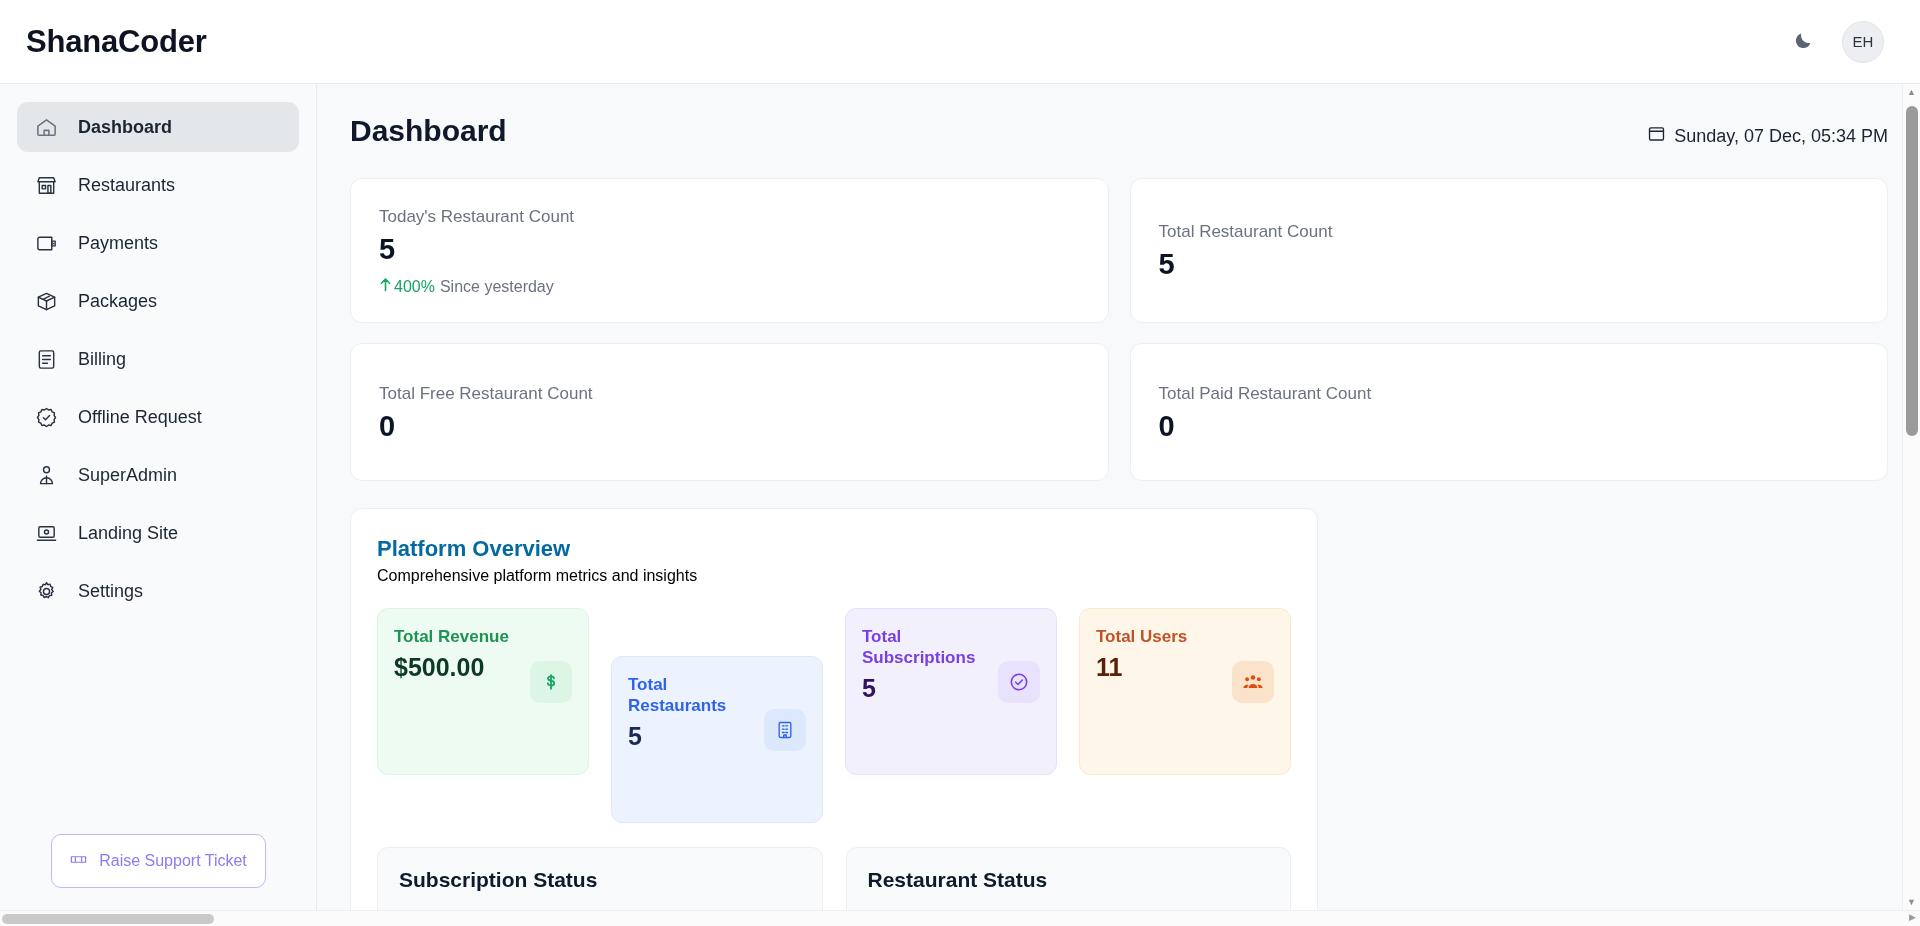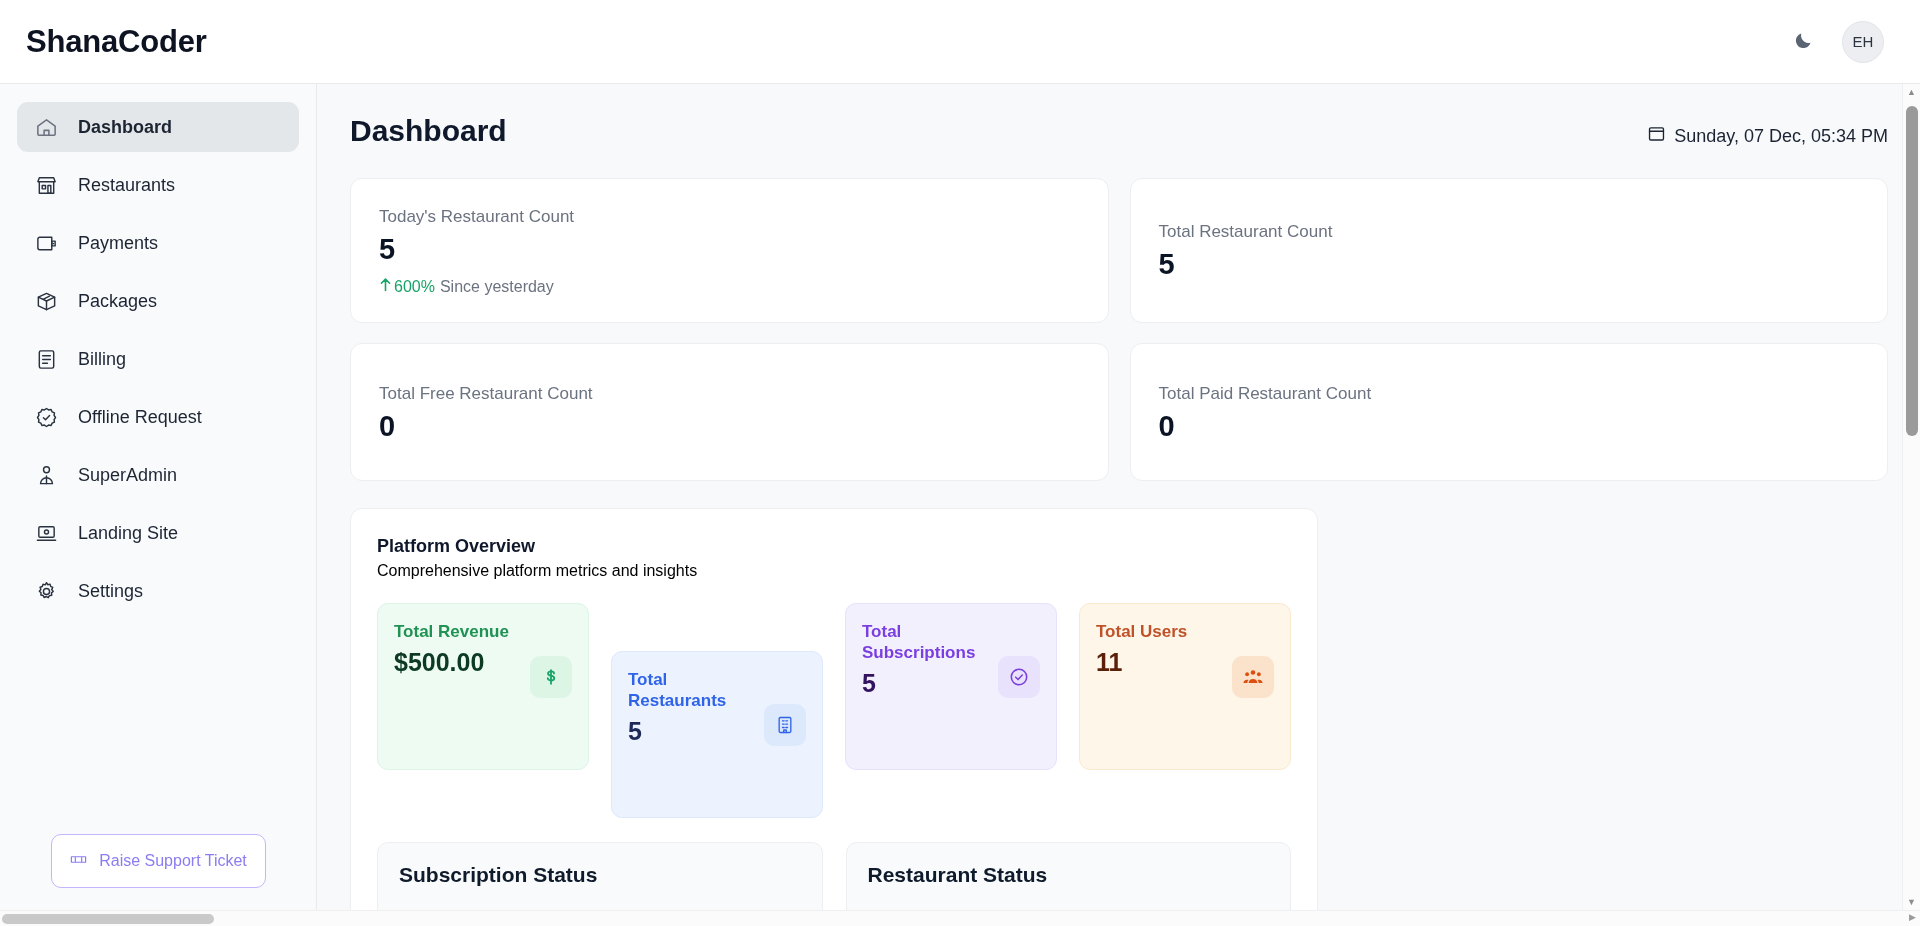--- a/index.html
+++ b/index.html
@@ -121,21 +121,21 @@
 
   
   .overview-card {
     margin-top: 27px;
     background: #ffffff;
     border: 1px solid #eceef1;
     border-radius: 12px;
     width: 968px;
     padding: 27px 26px 26px 26px;
   }
-  .ov-title { font-size: 18px; font-weight: bold; color: #0f172a; }
+  .ov-title { font-size: 22px; font-weight: bold; color: #0369a1; }
   .ov-sub { font-size: 16px; color: #000000; margin-top: 5px; }
 
   .metric-row {
     margin-top: 23px;
     display: grid;
     grid-template-columns: repeat(4, 1fr);
     gap: 22px;
   }
   .metric {
     border-radius: 11px;
@@ -371,21 +371,21 @@
         <div class="stat-card">
           <div class="stat-label">Today's Restaurant Count</div>
           <div class="stat-value">5</div>
           <div class="stat-sub">
             <span class="stat-delta">
               <span>
                 <svg width="13" height="15" viewBox="0 0 12 14" fill="none" stroke="currentColor" stroke-width="1.5" stroke-linecap="round" stroke-linejoin="round">
                   <path d="M6 12.5V2M6 2 2.2 5.8M6 2l3.8 3.8"></path>
                 </svg>
               </span>
-              <span>600%</span>
+              <span>400%</span>
             </span>
             <span>Since yesterday</span>
           </div>
         </div>
 
         <div class="stat-card">
           <div class="stat-label">Total Restaurant Count</div>
           <div class="stat-value">5</div>
         </div>
 

